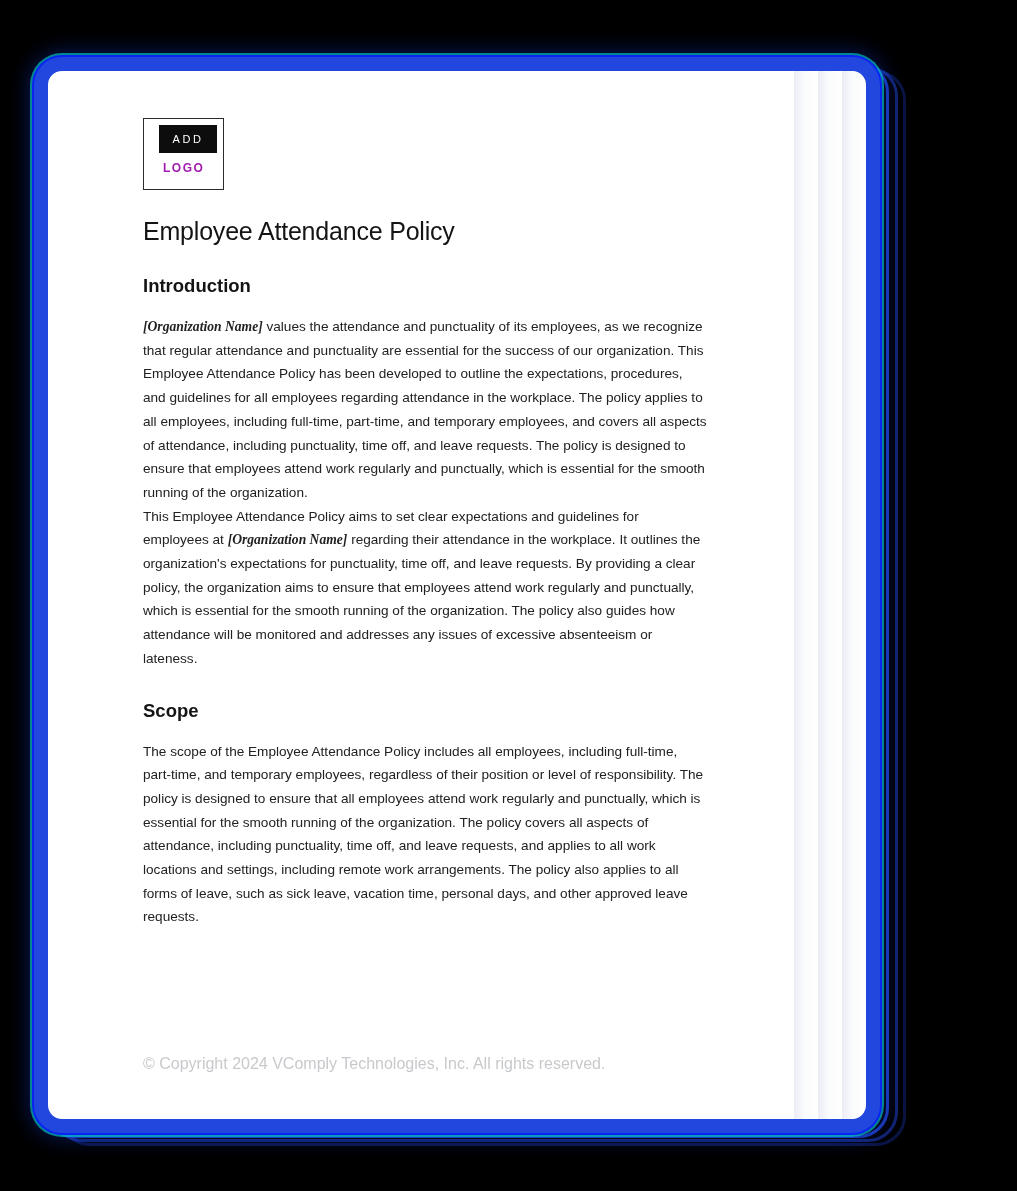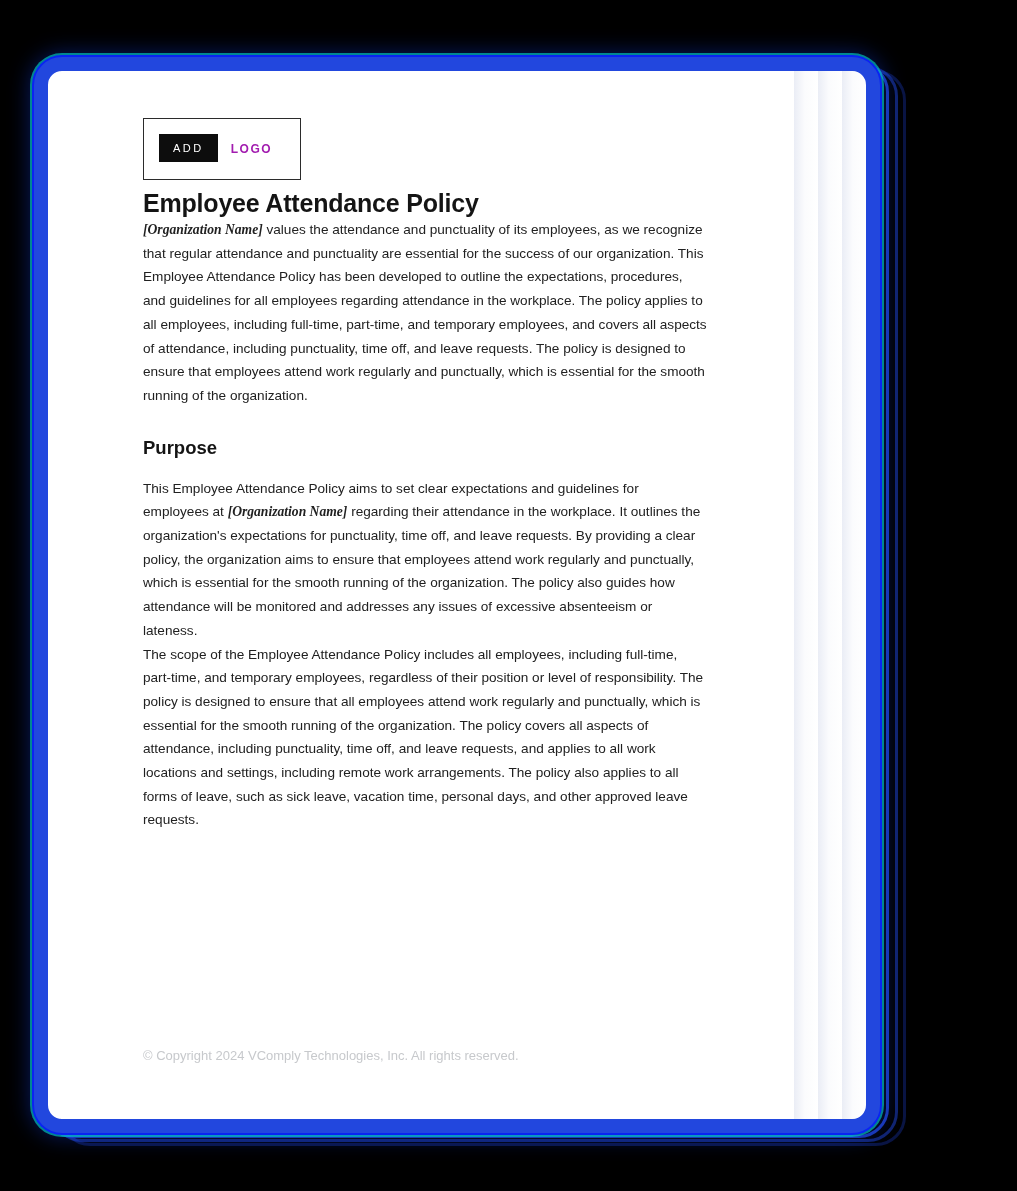--- a/index.html
+++ b/index.html
@@ -52,54 +52,55 @@
   .curl{background:linear-gradient(to right, rgba(233,236,245,.95) 0%, rgba(248,249,252,.6) 45%, rgba(255,255,255,0) 100%);}
 
   .content{
     position:relative;
     margin-left:95px;
     padding-top:47px;
     width:565px;
   }
 
   .logo-box{
-    display:inline-flex;align-items:flex-start;
+    display:inline-flex;align-items:flex-end;
     border:1px solid #2b2b2b;
-    padding:15px;
+    padding:6px;
     background:#ffffff;
     cursor:pointer;
+    flex-direction:column;
   }
   .logo-add{
     background:#0d0d0d;color:#ffffff;
     font-size:11px;letter-spacing:2.5px;
     padding:8px 14px;display:flex;align-items:center;
   }
   .logo-text{
     color:#a21caf;font-weight:800;
     font-size:12px;letter-spacing:1.5px;
     padding:8px 13px;display:flex;align-items:center;
   }
 
   h1{
-    margin-top:9px;
-    font-size:25px;font-weight:700;color:var(--heading);
+    margin-top:27px;
+    font-size:25px;font-weight:400;color:var(--heading);
     letter-spacing:-0.2px;
   }
   h2{
     margin:29px 0 18px;
     font-size:18.5px;font-weight:700;color:var(--heading);
   }
   p{
     font-size:13.6px;line-height:23.7px;color:var(--text);
   }
   p .bi{font-weight:700;font-style:italic;font-family:Liberation Serif, serif;}
 
   .footer{
-    position:absolute;left:95px;bottom:56px;
-    font-size:13px;color:var(--footer-text);
+    position:absolute;left:95px;bottom:46px;
+    font-size:16px;color:var(--footer-text);
   }
 </style>
 </head>
 <body>
 
 <div class="stage">
   <div class="stack-layer l3"></div>
   <div class="stack-layer l2"></div>
   <div class="stack-layer l1"></div>
 
@@ -112,22 +113,23 @@
 
     <div class="content">
       <div class="logo-box">
         <span class="logo-add">ADD</span>
         <span class="logo-text">LOGO</span>
       </div>
 
       <h1>Employee Attendance Policy</h1>
 
       <div>
+          <h2>Introduction</h2>
           <p><span class="bi">[Organization Name]</span><span> values the attendance and punctuality of its employees, as we recognize that regular attendance and punctuality are essential for the success of our organization. This Employee Attendance Policy has been developed to outline the expectations, procedures, and guidelines for all employees regarding attendance in the workplace. The policy applies to all employees, including full-time, part-time, and temporary employees, and covers all aspects of attendance, including punctuality, time off, and leave requests. The policy is designed to ensure that employees attend work regularly and punctually, which is essential for the smooth running of the organization.</span></p>
-          <h2>Purpose</h2>
           <p><span>This Employee Attendance Policy aims to set clear expectations and guidelines for employees at </span><span class="bi">[Organization Name]</span><span> regarding their attendance in the workplace. It outlines the organization's expectations for punctuality, time off, and leave requests. By providing a clear policy, the organization aims to ensure that employees attend work regularly and punctually, which is essential for the smooth running of the organization. The policy also guides how attendance will be monitored and addresses any issues of excessive absenteeism or lateness.</span></p>
+          <h2>Scope</h2>
           <p><span>The scope of the Employee Attendance Policy includes all employees, including full-time, part-time, and temporary employees, regardless of their position or level of responsibility. The policy is designed to ensure that all employees attend work regularly and punctually, which is essential for the smooth running of the organization. The policy covers all aspects of attendance, including punctuality, time off, and leave requests, and applies to all work locations and settings, including remote work arrangements. The policy also applies to all forms of leave, such as sick leave, vacation time, personal days, and other approved leave requests.</span></p>
         </div>
     </div>
 
     <div class="footer">© Copyright 2024 VComply Technologies, Inc. All rights reserved.</div>
   </div>
 </div>
 
 </body></html>

